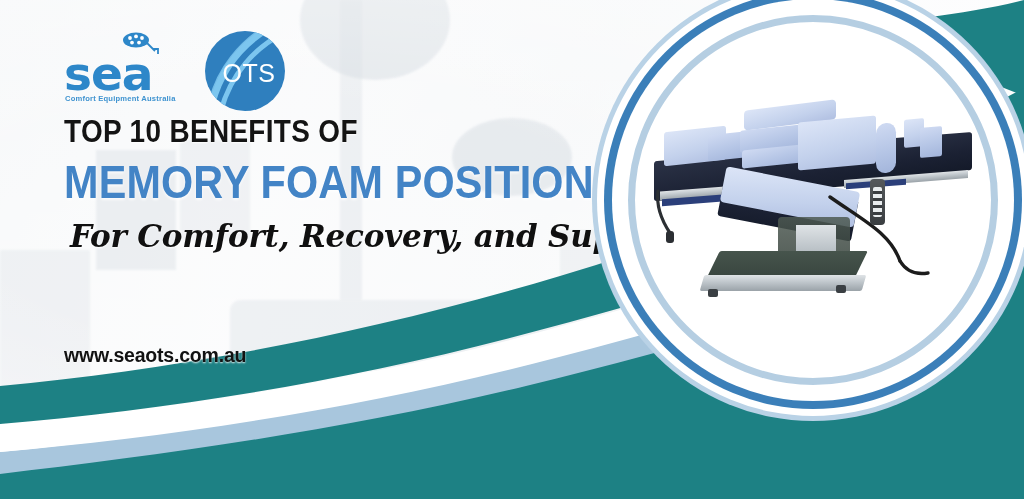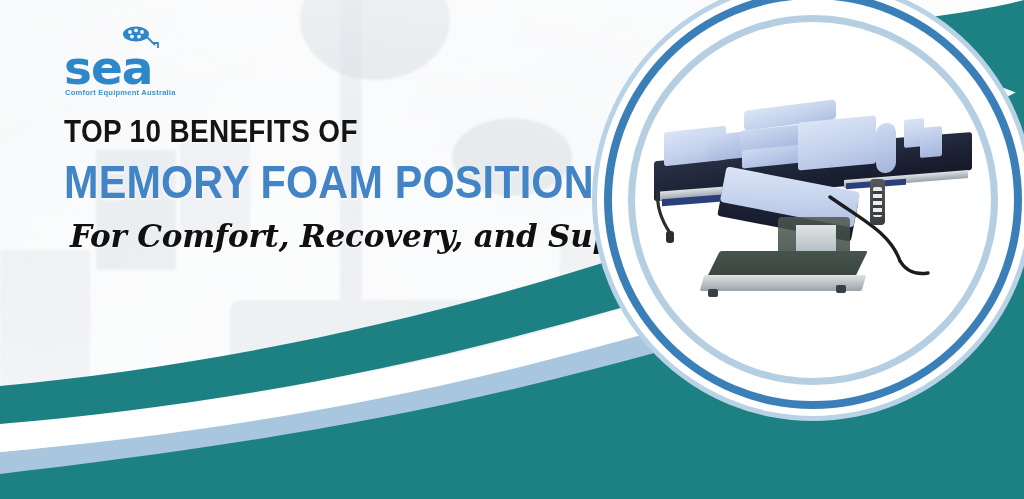--- a/index.html
+++ b/index.html
@@ -180,29 +180,46 @@
             <circle cx="12" cy="10.6" r="1.9"></circle>
           <circle cx="19" cy="10.6" r="1.9"></circle>
         </g>
         <path d="M27,11 L35,19" stroke="#2d87c9" stroke-width="1.8" fill="none"></path>
         <path d="M33,17 L38,17 L38,22" stroke="#2d87c9" stroke-width="1.8" fill="none"></path>
       </svg>
       <div class="sea-word">sea</div>
       <div class="sea-tag">Comfort Equipment Australia</div>
     </div>
 
+    <div class="ots-logo">
+      <svg viewBox="0 0 86 86">
+        <defs>
+          <clipPath id="otsclip">
+              <circle cx="43" cy="43" r="40"></circle>
+            </clipPath>
+        </defs>
+        <circle cx="43" cy="43" r="40" fill="#2f7fbe"></circle>
+        <g clip-path="url(#otsclip)" fill="none" stroke="#7cc6ef">
+          <path d="M74,-4 C44,12 20,38 10,76" stroke-width="6.5"></path>
+          <path d="M84,4 C54,18 28,46 18,86" stroke-width="5"></path>
+          <path d="M64,-2 C38,14 16,40 8,72" stroke-width="2.4" opacity=".85"></path>
+        </g>
+        <text x="47" y="54" text-anchor="middle" fill="#ffffff" font-family="Liberation Sans, sans-serif" font-size="25" font-weight="400" letter-spacing="0.5">OTS</text>
+      </svg>
+    </div>
 
   </div>
 
   <div class="copy">
     <div class="kicker">TOP 10 BENEFITS OF</div>
     <div class="headline">MEMORY FOAM POSITIONERS</div>
     <div class="script">For Comfort, Recovery, and Support</div>
   </div>
 
+  <div class="url">www.seaots.com.au</div>
 
   <div class="product-circle">
     <div class="inner-ring"></div>
 
     <div class="product-stage">
 
       <div class="pc tbl-top" style="left:6px;top:74px;width:312px;height:40px;transform:skewY(-4.5deg);border-radius:3px;"></div>
       <div class="pc tbl-top" style="left:196px;top:62px;width:128px;height:38px;transform:skewY(-4.5deg);border-radius:3px;"></div>
 
       <div class="pc metal" style="left:12px;top:112px;width:116px;height:9px;transform:skewY(-4.5deg);"></div>

